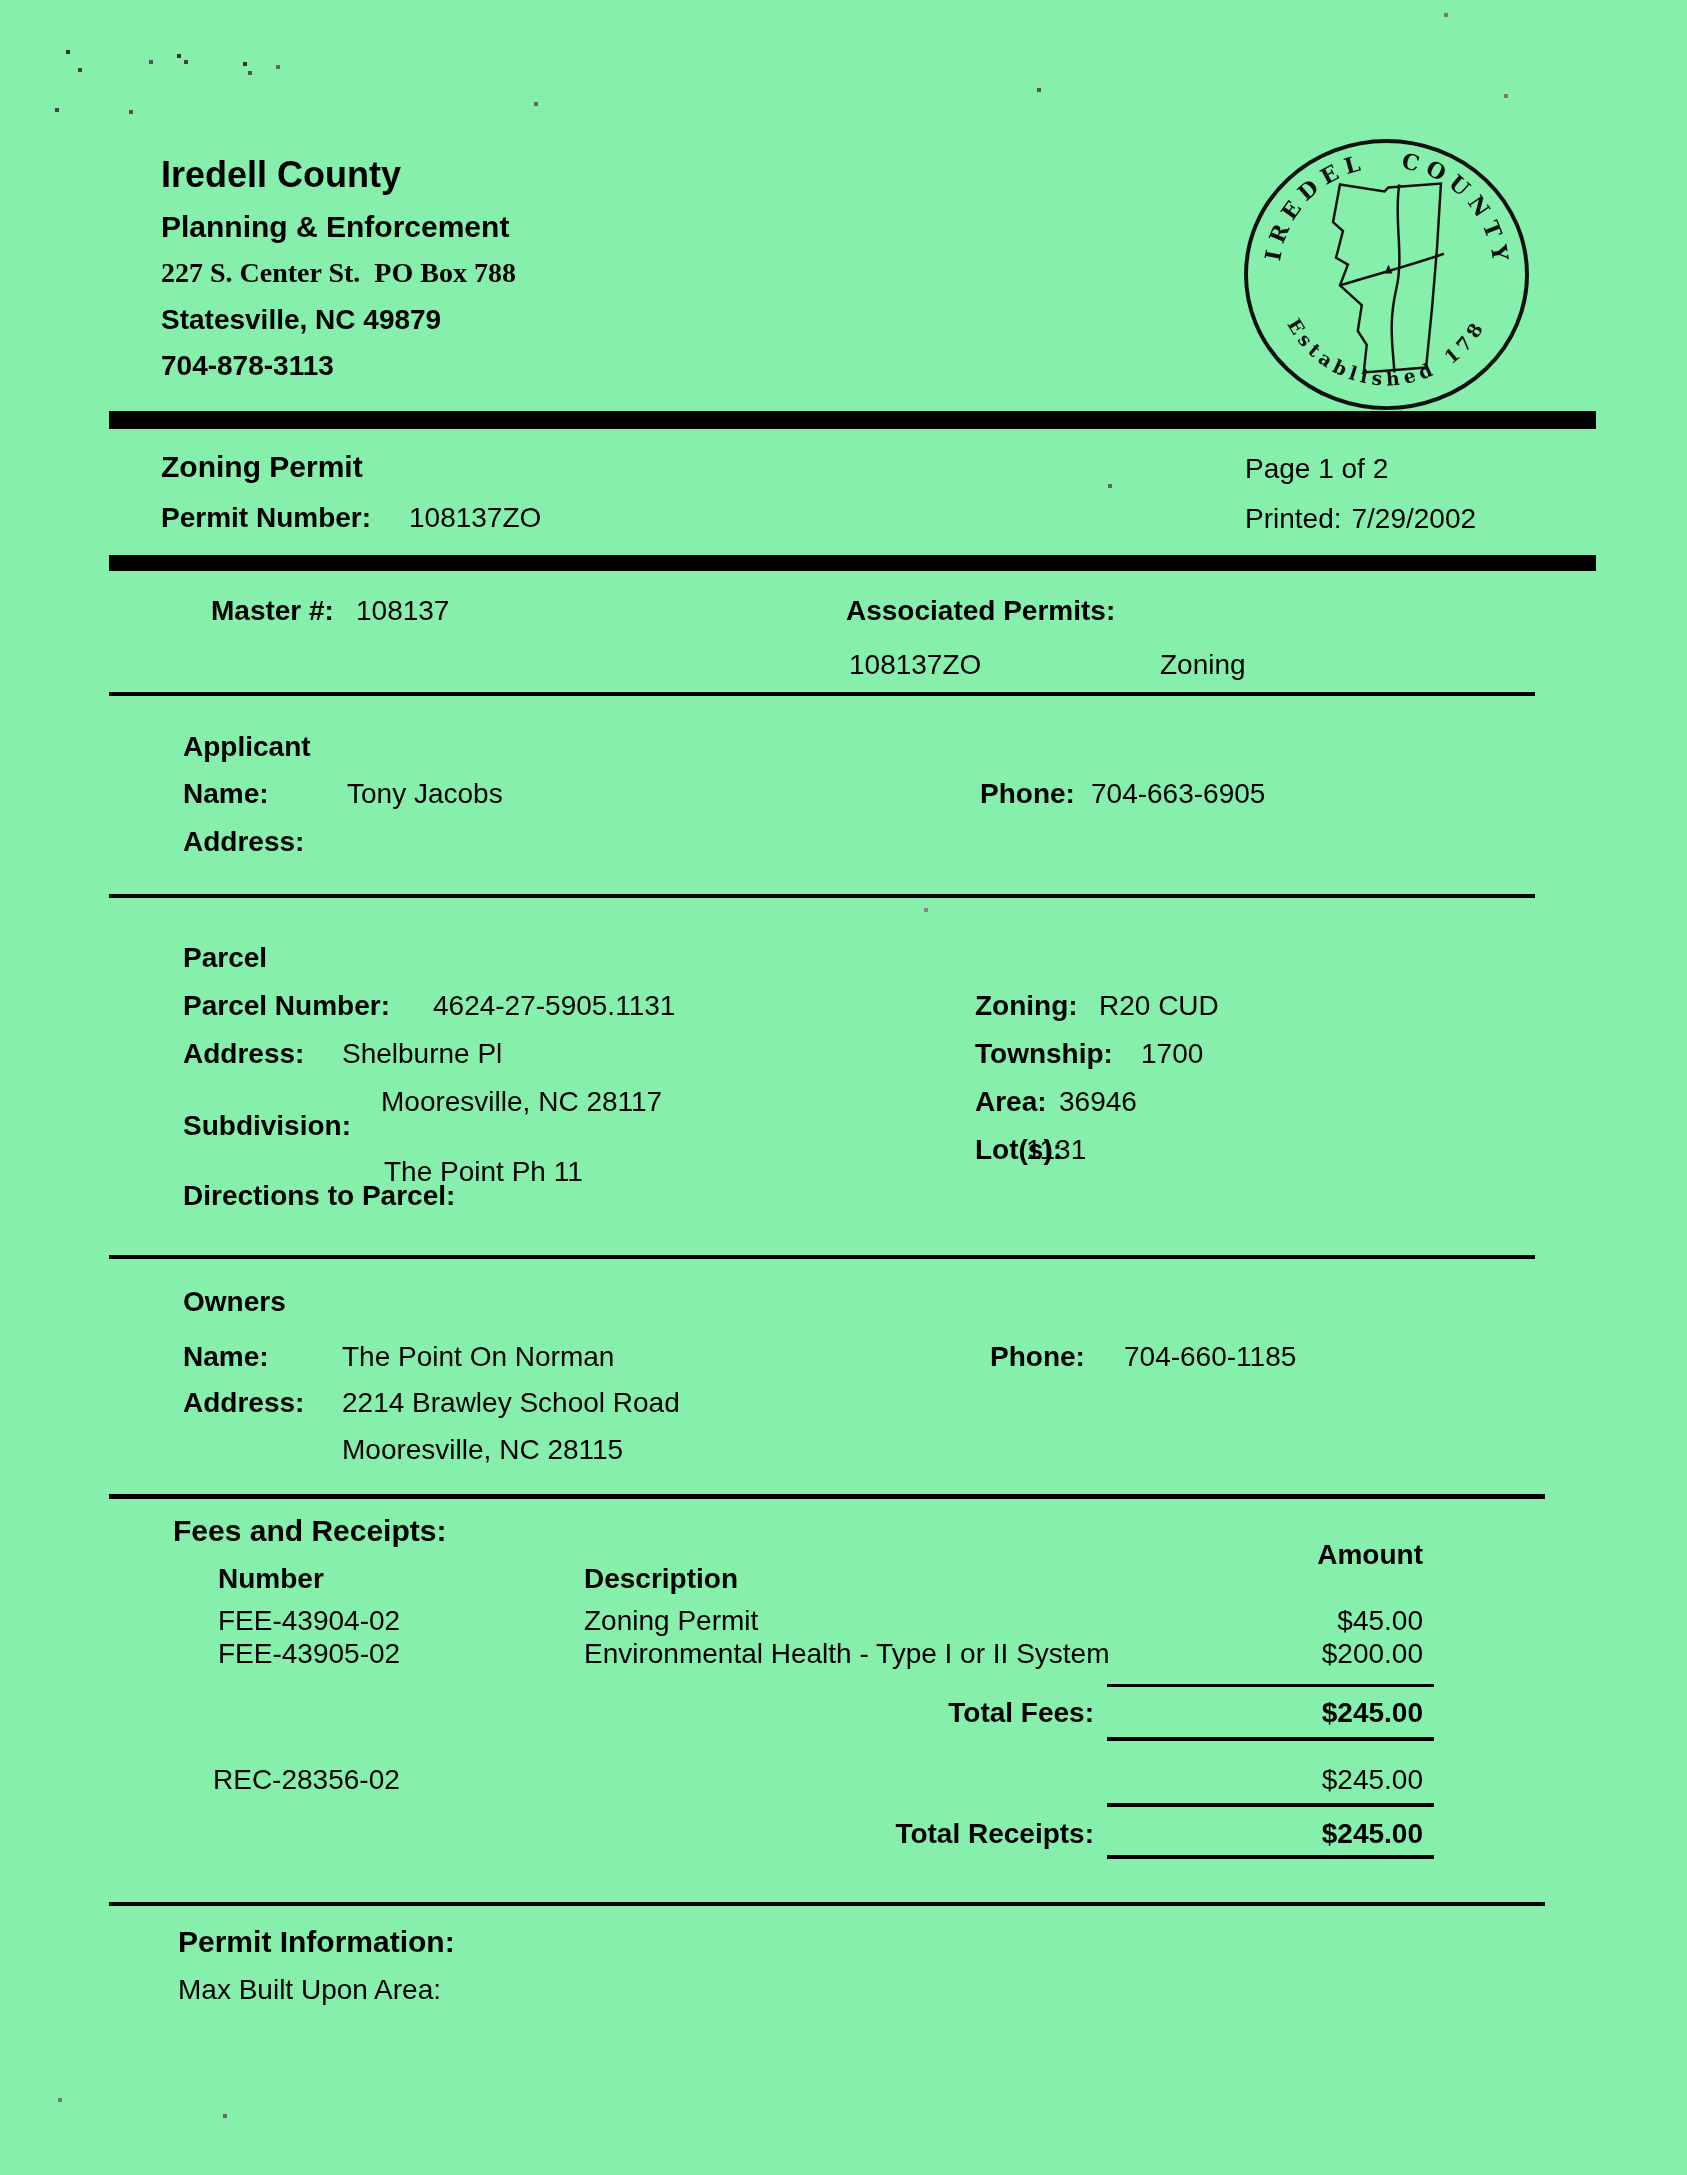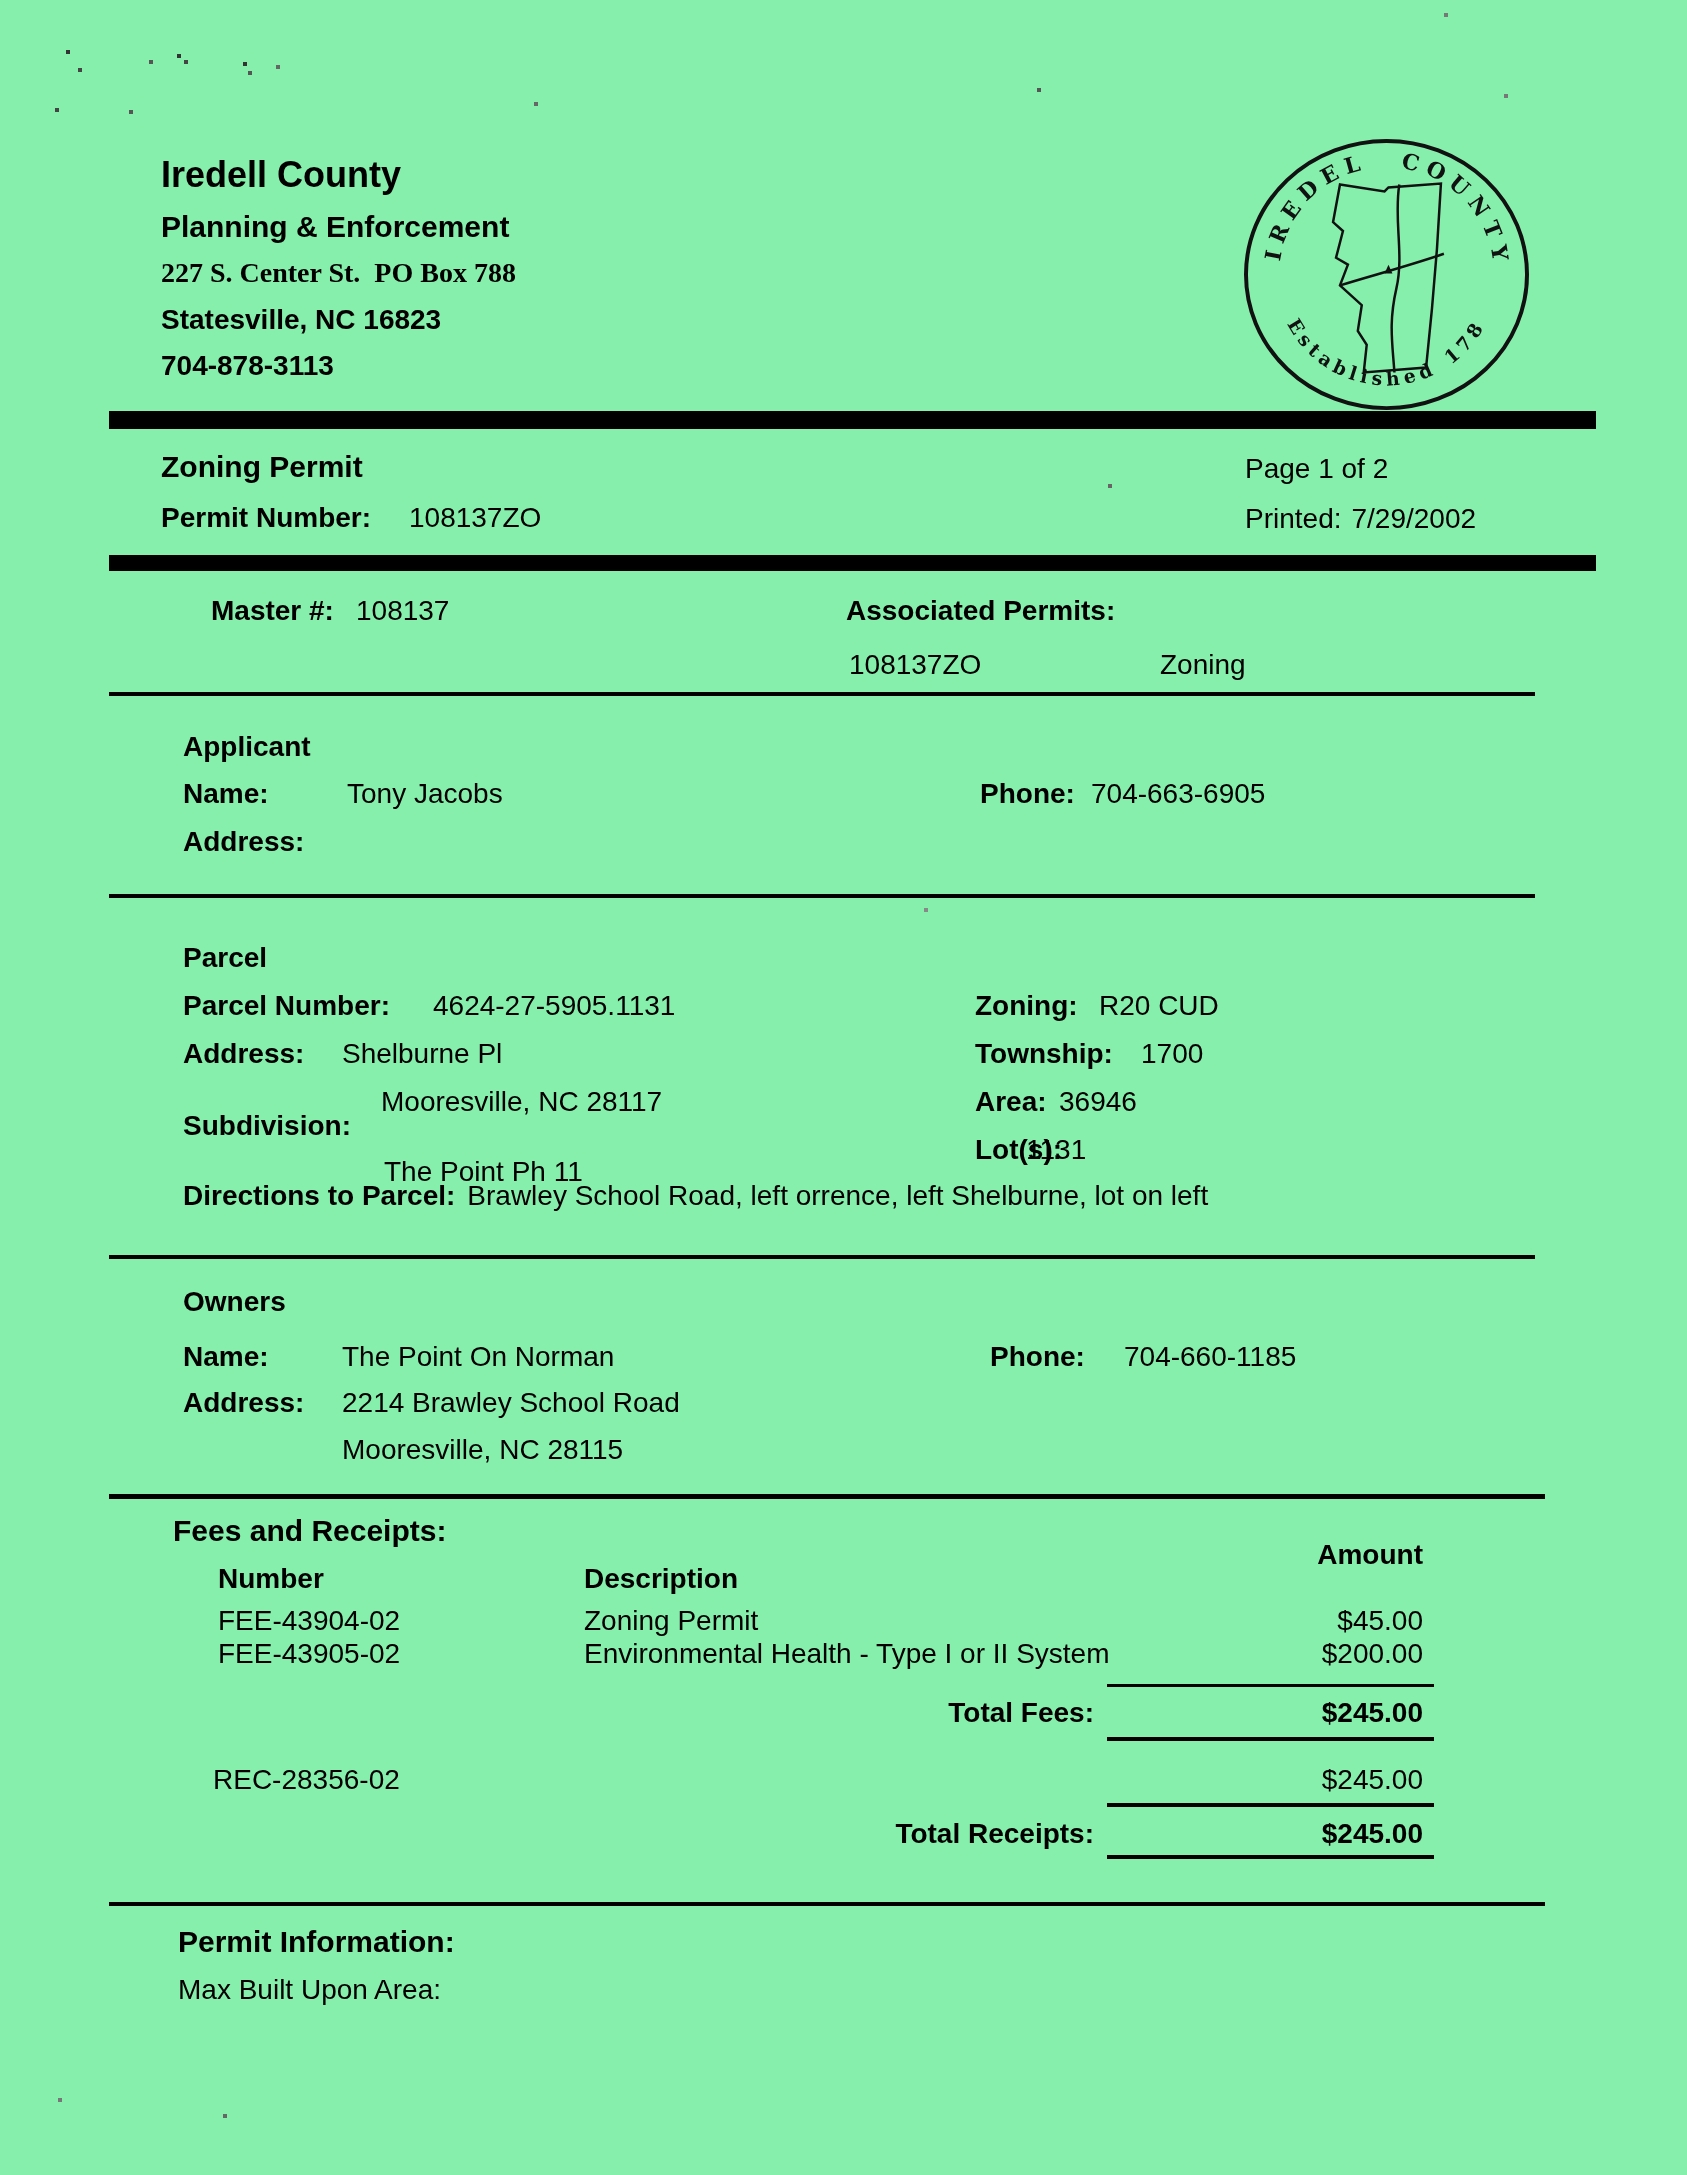--- a/index.html
+++ b/index.html
@@ -32,21 +32,21 @@
 </head>
 <body>
 
 <div class="page">
 
   <div class="specks"></div>
 
   <div class="t b s36" style="left:161px;top:154px;">Iredell County</div>
   <div class="t b s30" style="left:161px;top:210px;">Planning &amp; Enforcement</div>
   <div class="t b" style="left:161px;top:257px;font-family:Liberation Serif, serif;">227 S. Center St.  PO Box 788</div>
-  <div class="t b" style="left:161px;top:304px;">Statesville, NC 16823</div>
+  <div class="t b" style="left:161px;top:304px;">Statesville, NC 49879</div>
   <div class="t b" style="left:161px;top:350px;">704-878-3113</div>
 
   <svg class="seal" viewBox="0 0 300 286">
     <ellipse cx="150" cy="141" rx="142" ry="135" fill="none" stroke="#111" stroke-width="4"></ellipse>
     <defs>
       <path id="arcTL" d="M 42 132 A 108 108 0 0 1 140 33" fill="none"></path>
       <path id="arcTR" d="M 160 33 A 108 108 0 0 1 258 132" fill="none"></path>
       <path id="arcB" d="M 47 185 A 112 112 0 0 0 253 185" fill="none"></path>
     </defs>
     <text font-size="22" letter-spacing="7" font-weight="bold">
@@ -110,21 +110,20 @@
   <div class="t" style="left:1141px;top:1038px;">1700</div>
   <div class="t" style="left:381px;top:1086px;">Mooresville, NC 28117</div>
   <div class="t b" style="left:975px;top:1086px;">Area:</div>
   <div class="t" style="left:1059px;top:1086px;">36946</div>
   <div class="t b" style="left:183px;top:1110px;">Subdivision:</div>
   <div class="t" style="left:384px;top:1134px;margin-top:22px;">The Point Ph 11</div>
   <div class="t b" style="left:975px;top:1134px;">Lot(s):</div>
   <div class="t" style="left:1026px;top:1134px;text-align:right;">1131</div>
   <div class="row" style="left:183px;top:1180px;gap:12px;">
     <span class="b">Directions to Parcel:</span>
-    <span>Brawley School Road, left orrence, left Shelburne, lot on left</span>
   </div>
 
   <div class="rule" style="left:109px;top:1255px;width:1426px;height:4px;"></div>
 
   <div class="t b" style="left:183px;top:1286px;">Owners</div>
   <div class="t b" style="left:183px;top:1341px;">Name:</div>
   <div class="t" style="left:342px;top:1341px;">The Point On Norman</div>
   <div class="t b" style="left:990px;top:1341px;">Phone:</div>
   <div class="t" style="left:1124px;top:1341px;">704-660-1185</div>
   <div class="t b" style="left:183px;top:1387px;">Address:</div>

